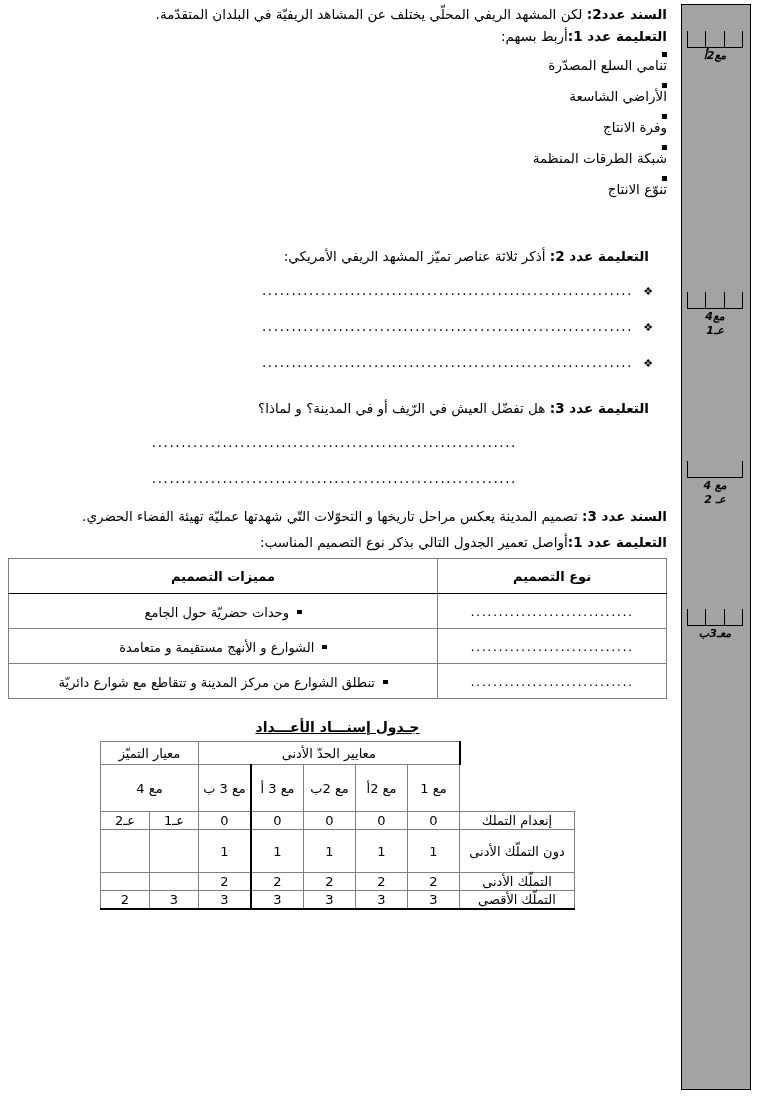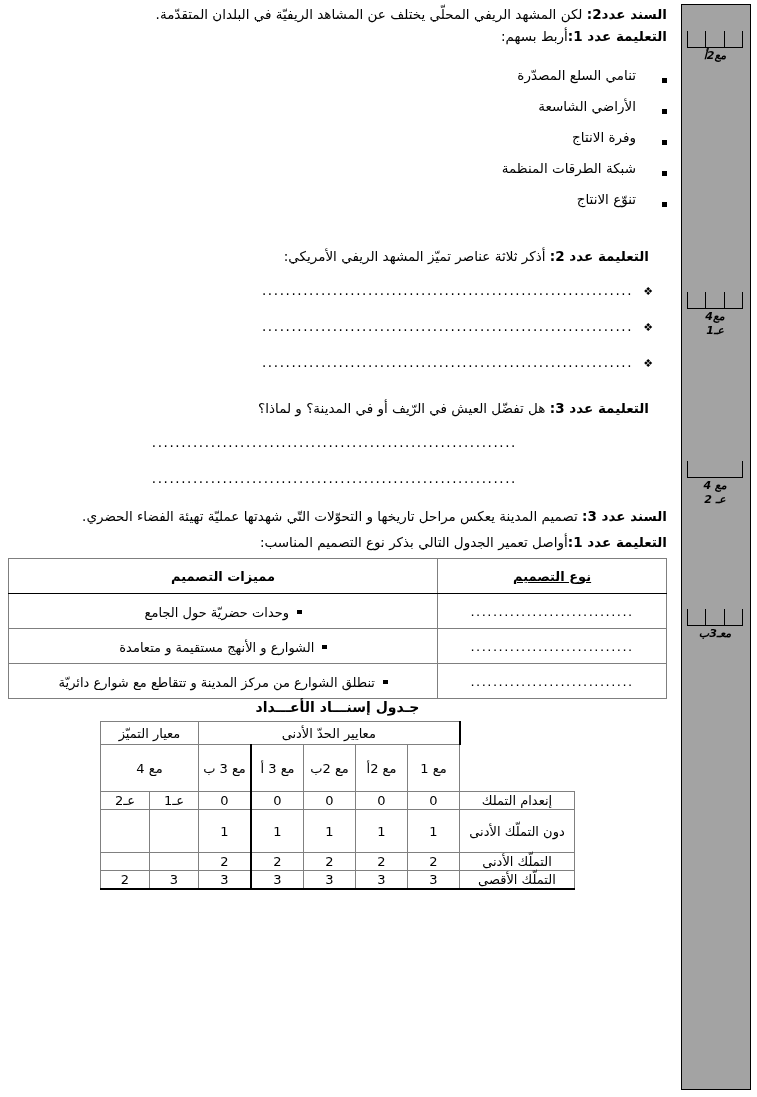--- a/index.html
+++ b/index.html
@@ -105,24 +105,25 @@
     white-space: nowrap;
   }
   .match-list {
     position: absolute;
     top: 0;
     right: 0;
     width: 246px;
   }
   .match-item {
     display: flex;
-    align-items: flex-end;
+    align-items: flex-start;
     justify-content: flex-start;
     height: 31px;
     font-size: 13.5px;
+    flex-direction: column;
   }
   .sq-bullet {
     width: 5px;
     height: 5px;
     background: #000;
     flex: 0 0 auto;
     margin-left: 26px;
   }
   .match-item > span { white-space: nowrap; }
 
@@ -172,21 +173,21 @@
     vertical-align: middle;
     height: 24px;
   }
   table.design-tbl th {
     font-weight: bold;
     text-align: center;
     border-bottom: 1.6px solid #000;
     margin-left: 20px;
   }
   .col-feature { width: 66%; }
-  .col-type    { width: 34%; text-decoration: underline; }
+  .col-type    { width: 34%; }
   .feat-cell {
     text-align: center;
   }
   .feat-inner {
     display: inline-flex;
     align-items: center;
     justify-content: flex-start;
     white-space: nowrap;
   }
   .feat-inner .sq {
@@ -201,22 +202,23 @@
     font-size: 13px;
     letter-spacing: 1.5px;
     color: #000;
   }
 
   
   .score-title {
     text-align: center;
     font-weight: bold;
     font-size: 14px;
-    margin: 0 0 6px 0;
+    margin: 20px 0 6px 0;
     letter-spacing: 0.5px;
+    text-decoration: underline;
   }
   .score-wrap {
     display: flex;
     justify-content: center;
   }
   table.score-tbl {
     border-collapse: collapse;
     table-layout: fixed;
     direction: rtl;
   }

